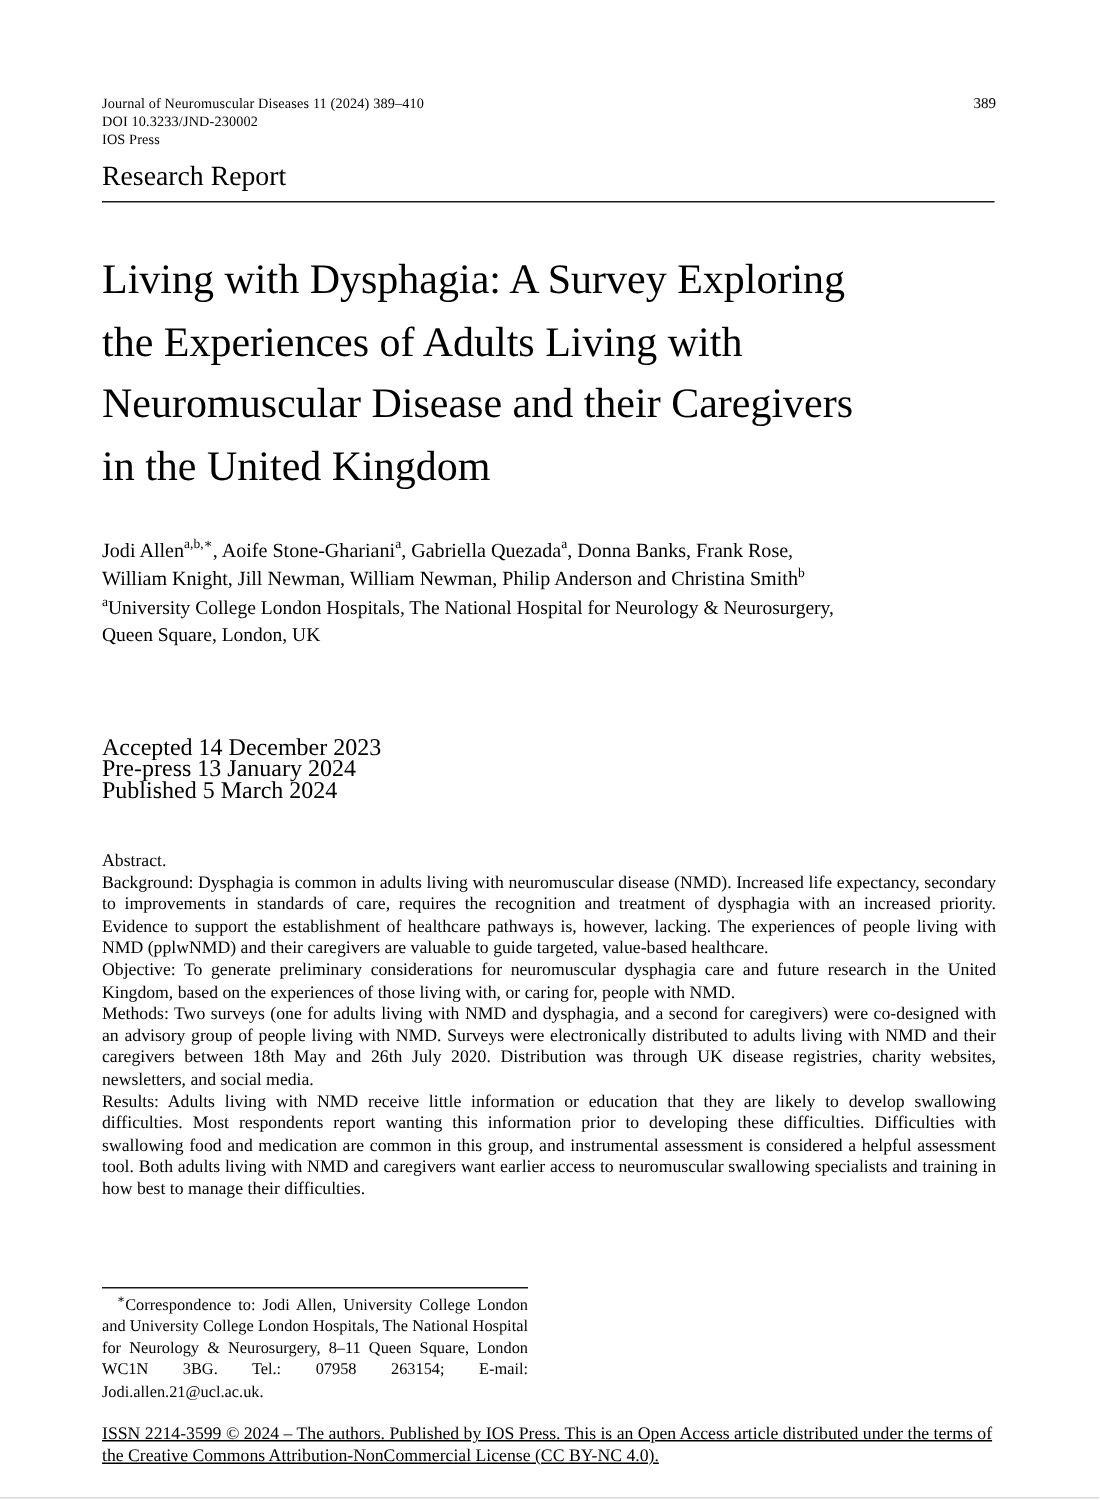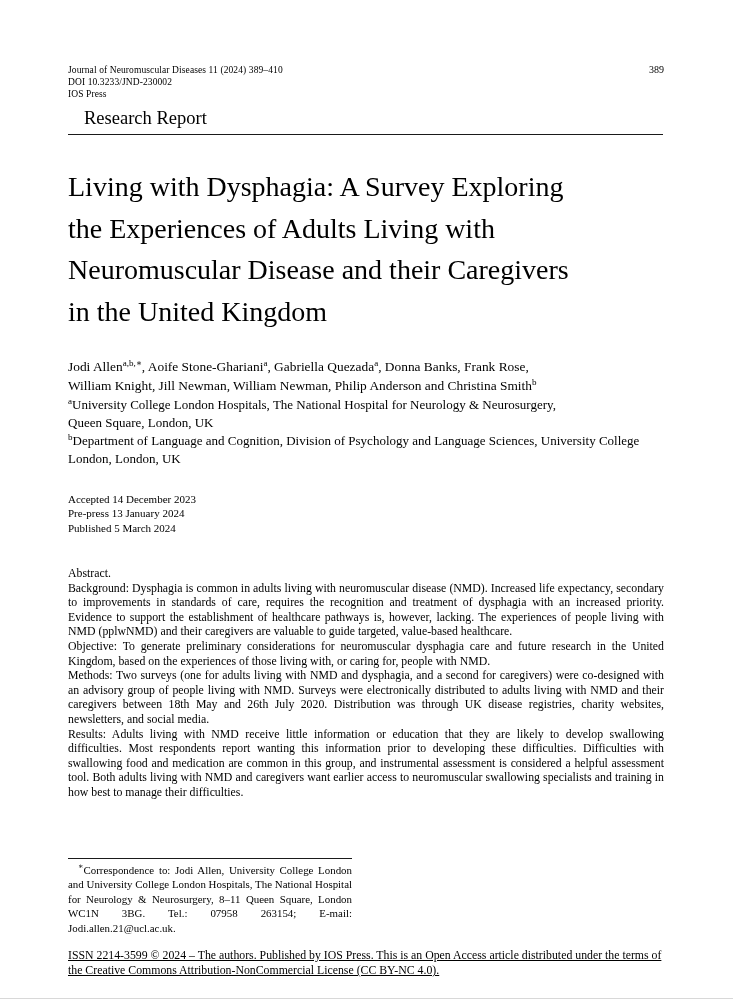--- a/index.html
+++ b/index.html
@@ -34,21 +34,20 @@
   .page-number {
     font-size: 10px;
     line-height: 12px;
   }
   .report-label {
     position: absolute;
     top: 107px;
     left: 68px;
     font-size: 18.5px;
     line-height: 22px;
-    margin-left: 16px;
   }
   .header-rule {
     position: absolute;
     top: 134px;
     left: 68px;
     width: 595px;
     height: 0;
     border-top: 1.6px solid #1a1a1a;
   }
   .article-title {
@@ -76,21 +75,21 @@
   }
   .affiliations {
     margin-top: 1px;
     font-size: 13px;
     line-height: 18px;
   }
   .dates-block {
     position: absolute;
     top: 492px;
     left: 68px;
-    font-size: 11px;
+    font-size: 16px;
     line-height: 14.3px;
   }
   .abstract-block {
     position: absolute;
     top: 566px;
     left: 68px;
     width: 596px;
     font-size: 11.8px;
     line-height: 14.6px;
     text-align: justify;
@@ -173,23 +172,20 @@
   <div class="authors-block">
     <div><span>Jodi Allen</span><sup class="auth-sup">a,b,∗</sup><span>, Aoife Stone-Ghariani</span><sup class="auth-sup">a</sup><span>, Gabriella Quezada</span><sup class="auth-sup">a</sup><span>, Donna Banks, Frank Rose,</span>
     </div>
     <div><span>William Knight, Jill Newman, William Newman, Philip Anderson and Christina Smith</span><sup class="auth-sup">b</sup>
     </div>
 
     <div class="affiliations">
       <div><sup class="auth-sup">a</sup><span>University College London Hospitals, The National Hospital for Neurology &amp; Neurosurgery,</span><br>
         <span>Queen Square, London, UK</span>
       </div>
-      <div><sup class="auth-sup">b</sup><span>Department of Language and Cognition, Division of Psychology and Language Sciences, University College</span><br>
-        <span>London, London, UK</span>
-      </div>
     </div>
   </div>
 
   <div class="dates-block">
     <div>Accepted 14 December 2023</div>
     <div>Pre-press 13 January 2024</div>
     <div>Published 5 March 2024</div>
   </div>
 
   <div class="abstract-block">

